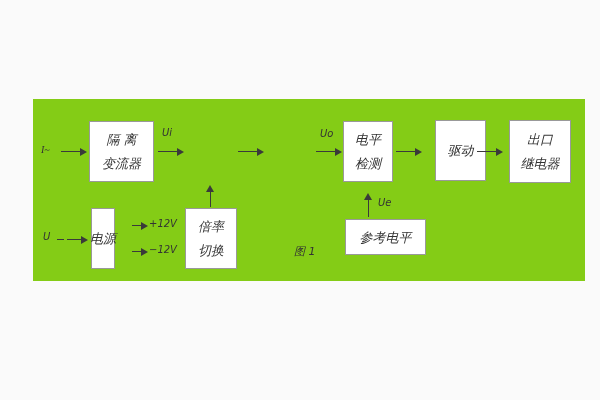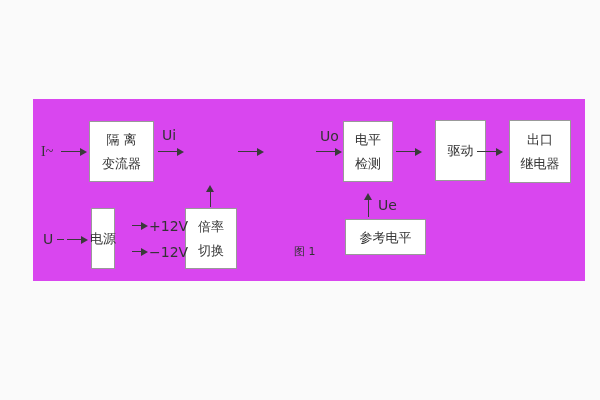--- a/index.html
+++ b/index.html
@@ -3,31 +3,32 @@
 <meta charset="utf-8">
 <style>
   html,body{margin:0;padding:0;}
   body{
     width:600px;height:400px;position:relative;overflow:hidden;
     background:#fafafa;
     font-family:"DejaVu Sans","Liberation Sans",sans-serif;
   }
   .diagram{
     position:absolute;left:33px;top:99px;width:552px;height:182px;
-    background:#d946ef;
+    background:#84cc16;
+    font-style:italic;
   }
   .box{
     position:absolute;box-sizing:border-box;
     border:1px solid #999999;background:#ffffff;
     display:flex;flex-direction:column;align-items:center;justify-content:space-evenly;
     font-size:13px;color:#333333;line-height:1;white-space:nowrap;
   }
   .box.single{justify-content:center;margin-left:12px;}
   .lbl{
-    position:absolute;font-size:14px;color:#333333;line-height:1;white-space:nowrap;
+    position:absolute;font-size:10px;color:#333333;line-height:1;white-space:nowrap;
   }
   .cjk{font-size:11px;}
   .serif{font-family:"Liberation Serif",serif;}
   .harrow{position:absolute;height:1px;background:#3a3a3a;}
   .harrow::after{
     content:"";position:absolute;right:-7px;top:-3.5px;width:0;height:0;
     border-left:7px solid #3a3a3a;border-top:4px solid transparent;border-bottom:4px solid transparent;
   }
   .hline{position:absolute;height:1px;background:#3a3a3a;}
   .varrow{position:absolute;width:1px;background:#3a3a3a;}

